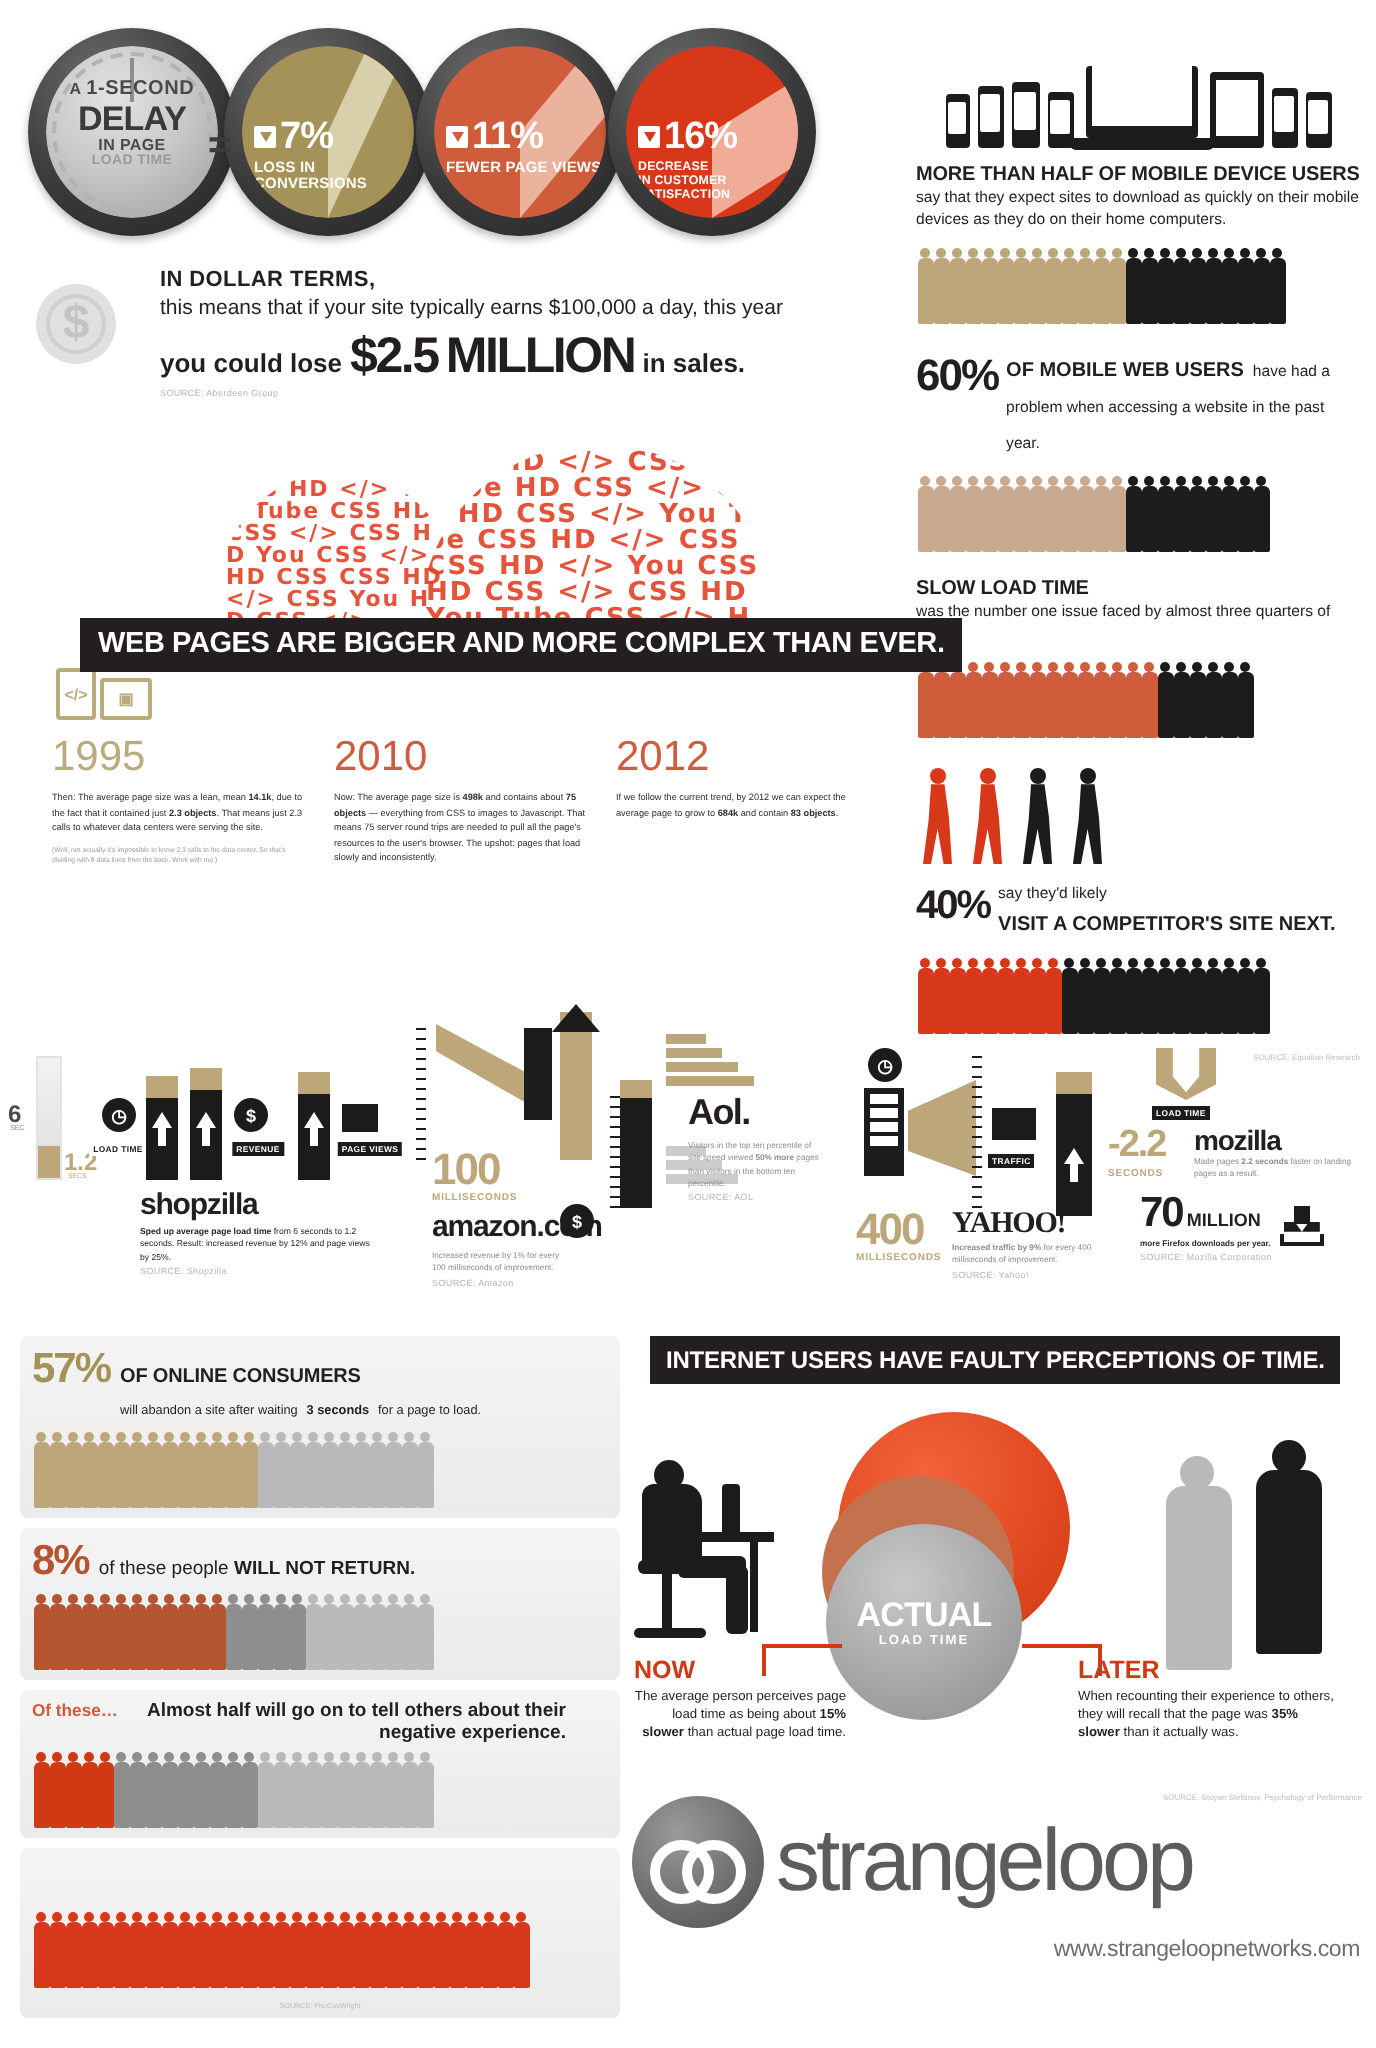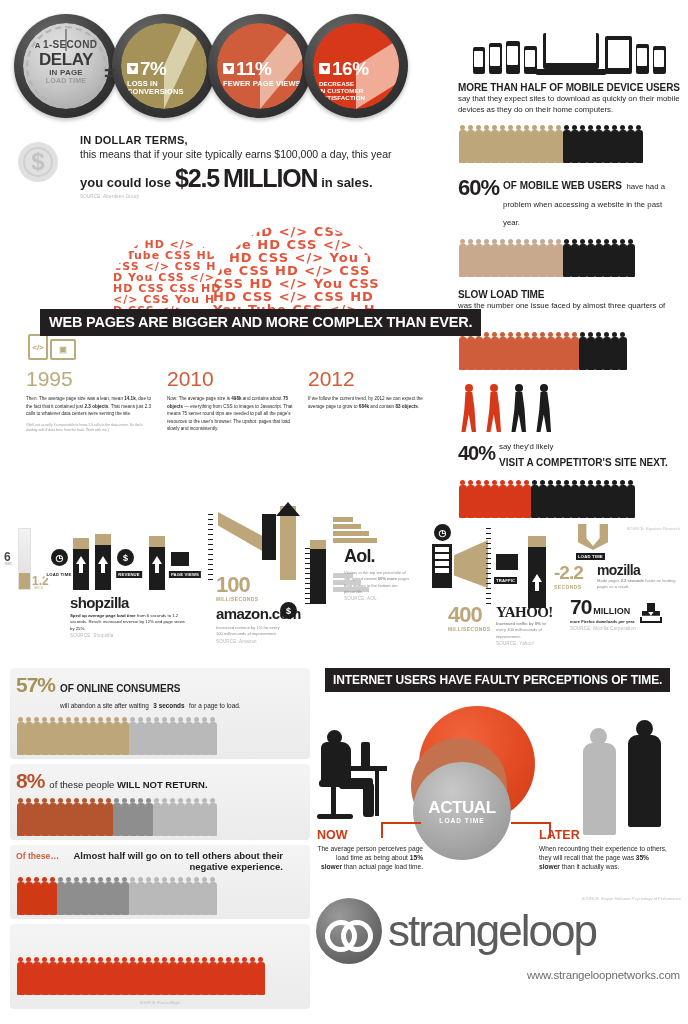--- a/index.html
+++ b/index.html
@@ -545,21 +545,21 @@
                     clip-path:polygon(0 32%,100% 0,100% 100%,0 74%);"></div>
         <div class="tick-col" style="left:58px; top:4px; height:80px;"></div>
         <div style="position:absolute; left:68px; top:30px; width:22px; height:16px; background:#1c1c1c;"></div>
         <div class="tag dark" style="left:66px; bottom:24px; transform:none;">TRAFFIC</div>
         <div class="bar-blk" style="position:absolute; left:100px; top:12px; height:72px; width:18px;">
           <div class="bar-cap" style="width:18px"></div>
           <div class="up-arrow"></div>
         </div>
       </div>
       <div style="margin-top:-4px; display:flex; gap:8px;">
-        <div style="width:40px;margin-left:20px;">
+        <div style="width:40px;">
           <div class="big-tan">400</div>
           <div class="unit-tan">MILLISECONDS</div>
         </div>
         <div style="width:70px;">
           <div class="yahoo">YAHOO!</div>
           <div class="mini-note"><b>Increased traffic by 9%</b> for every 400 milliseconds of improvement.</div>
           <div class="src-tiny">SOURCE: Yahoo!</div>
         </div>
       </div>
     </div>

